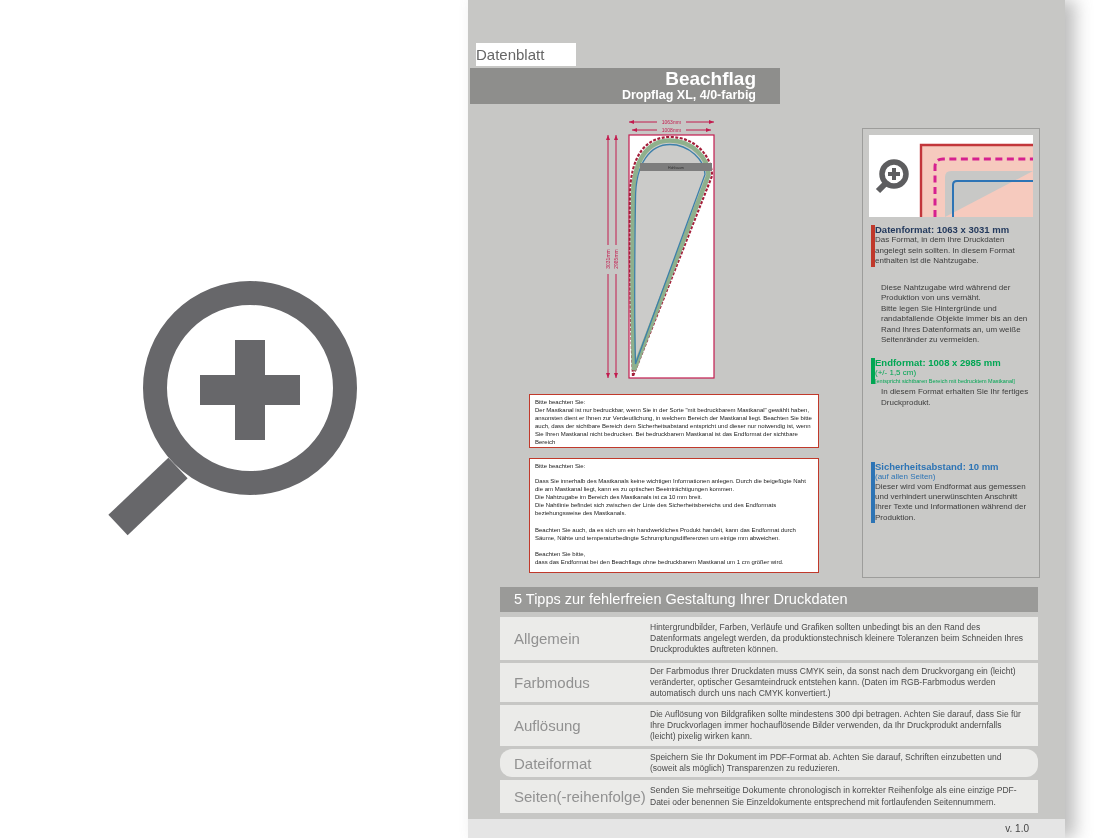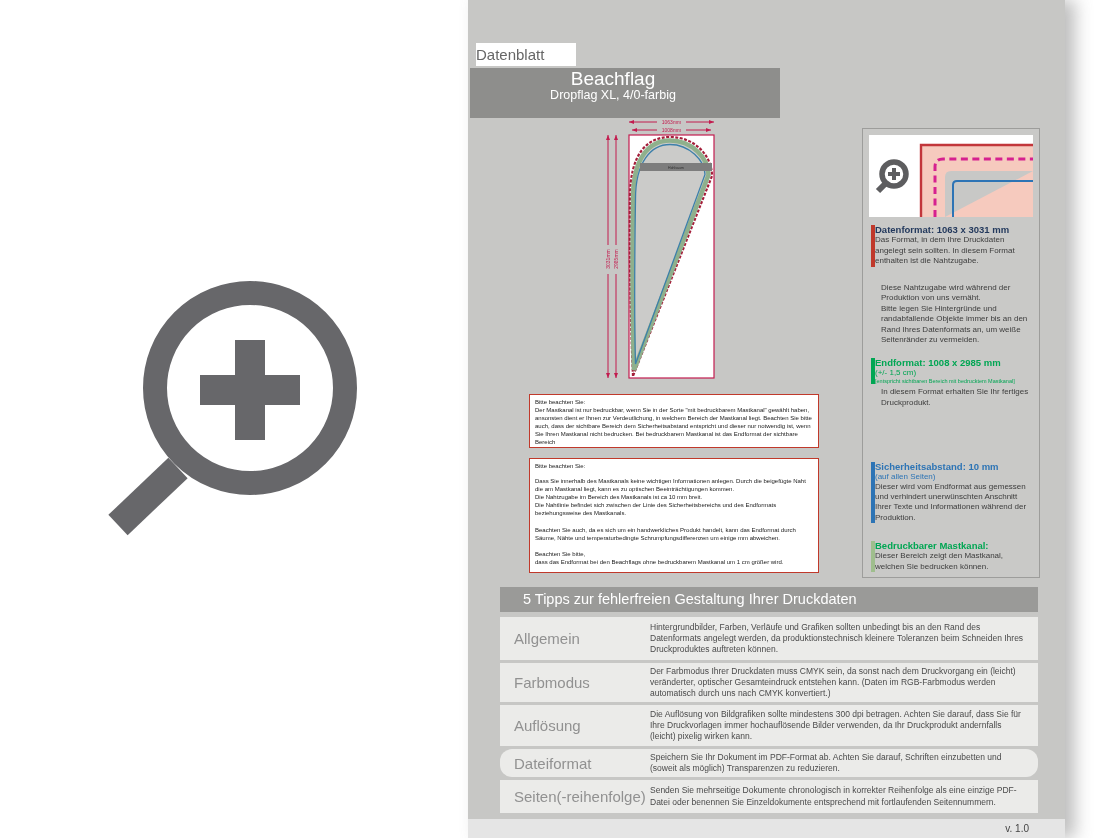--- a/index.html
+++ b/index.html
@@ -7,21 +7,21 @@
   body { position:relative; }
   .prel { white-space:pre-line; }
 
   
   .big-mag { position:absolute; left:100px; top:280px; }
 
   
   .page { position:absolute; left:468px; top:0; width:597px; height:838px; background:#c7c7c5; box-shadow:10px 0 16px rgba(110,110,110,.45); }
 
   .tab { position:absolute; left:8px; top:43px; width:100px; height:23px; background:#fff; color:#666; font-size:15px; line-height:23px; padding-left:0; }
-  .hdrbar { position:absolute; left:2px; top:68px; width:310px; height:50px; background:#8e8e8c; color:#fff; text-align:center; padding-right:24px; }
+  .hdrbar { position:absolute; left:2px; top:68px; width:310px; height:36px; background:#8e8e8c; color:#fff; text-align:right; padding-right:24px;font-weight:bold; }
   .hdr-title { font-size:19px; line-height:21px; }
   .hdr-sub { font-size:12.5px; line-height:13px; }
 
   .flag-svg { position:absolute; left:135px; top:112px; }
 
   .notebox { position:absolute; left:61px; width:290px; background:#fff; border:1.5px solid #c0392b; padding:3px 5px; font-size:6px; line-height:1.35; color:#222; }
   .notebox.n1 { top:394px; height:54px; }
   .notebox.n2 { top:458px; height:115px; }
 
   .panel { position:absolute; left:394px; top:128px; width:178px; height:450px; background:#c9c9c7; border:1px solid #9d9d9b; }
@@ -31,21 +31,21 @@
   .bar.red { border-color:#c0392b; }
   .bar.green { border-color:#00a653; }
   .bar.blue { border-color:#2d74b5; }
   .bar.lgreen { border-color:#9fbe8d; }
   .sec-title { font-size:9.5px; font-weight:bold; line-height:1.1; }
   .navy { color:#23395d; } .grn { color:#00a653; } .blu { color:#2d74b5; }
   .sec-sub { font-size:8px; line-height:1.15; }
   .sec-tiny { font-size:5.5px; line-height:1.2; }
   .sec-body { font-size:8px; line-height:1.3; color:#3c3c3c; }
 
-  .tips-hdr { position:absolute; left:32px; top:587px; width:538px; height:25px; background:#9a9a98; color:#fff; font-size:14.5px; line-height:25px; padding-left:23px; }
+  .tips-hdr { position:absolute; left:32px; top:587px; width:538px; height:25px; background:#9a9a98; color:#fff; font-size:14.5px; line-height:25px; padding-left:14px; }
   .trow { position:absolute; left:32px; width:538px; background:#ebebe9; display:flex; align-items:center; }
   .trow .lbl { width:150px; padding-left:14px; font-size:15px; color:#919191; flex:none; }
   .trow .dsc { flex:1; font-size:8.5px; line-height:1.3; color:#4a4a4a; padding-right:10px; }
   .r1 { top:617px; height:43px; } .r2 { top:663px; height:39px; } .r3 { top:705px; height:41px; }
   .r4 { top:749px; height:28px;border-radius:12px; } .r5 { top:780px; height:33px; }
 
   .footbar { position:absolute; left:0; bottom:0; width:100%; height:19px; background:#e5e5e5; color:#444; font-size:10px; line-height:19px; text-align:right; padding-right:36px; }
 </style>
 </head>
 <body>
@@ -155,26 +155,20 @@
 
 
     <div class="sec" style="top:333px">
       <div class="bar blue">
         <div class="sec-title blu">Sicherheitsabstand: 10 mm</div>
         <div class="sec-sub blu">(auf allen Seiten)</div>
         <div class="sec-body">Dieser wird vom Endformat aus gemessen und verhindert unerwünschten Anschnitt Ihrer Texte und Informationen während der Produktion.</div>
       </div>
     </div>
 
-    <div class="sec" style="top:412px">
-      <div class="bar lgreen">
-        <div class="sec-title grn">Bedruckbarer Mastkanal:</div>
-        <div class="sec-body">Dieser Bereich zeigt den Mastkanal, welchen Sie bedrucken können.</div>
-      </div>
-    </div>
   </div>
 
   <div class="tips-hdr">5 Tipps zur fehlerfreien Gestaltung Ihrer Druckdaten</div>
 
   <div class="trow r1">
     <div class="lbl">Allgemein</div>
     <div class="dsc">Hintergrundbilder, Farben, Verläufe und Grafiken sollten unbedingt bis an den Rand des Datenformats angelegt werden, da produktionstechnisch kleinere Toleranzen beim Schneiden Ihres Druckproduktes auftreten können.</div>
   </div>
   <div class="trow r2">
     <div class="lbl">Farbmodus</div>

